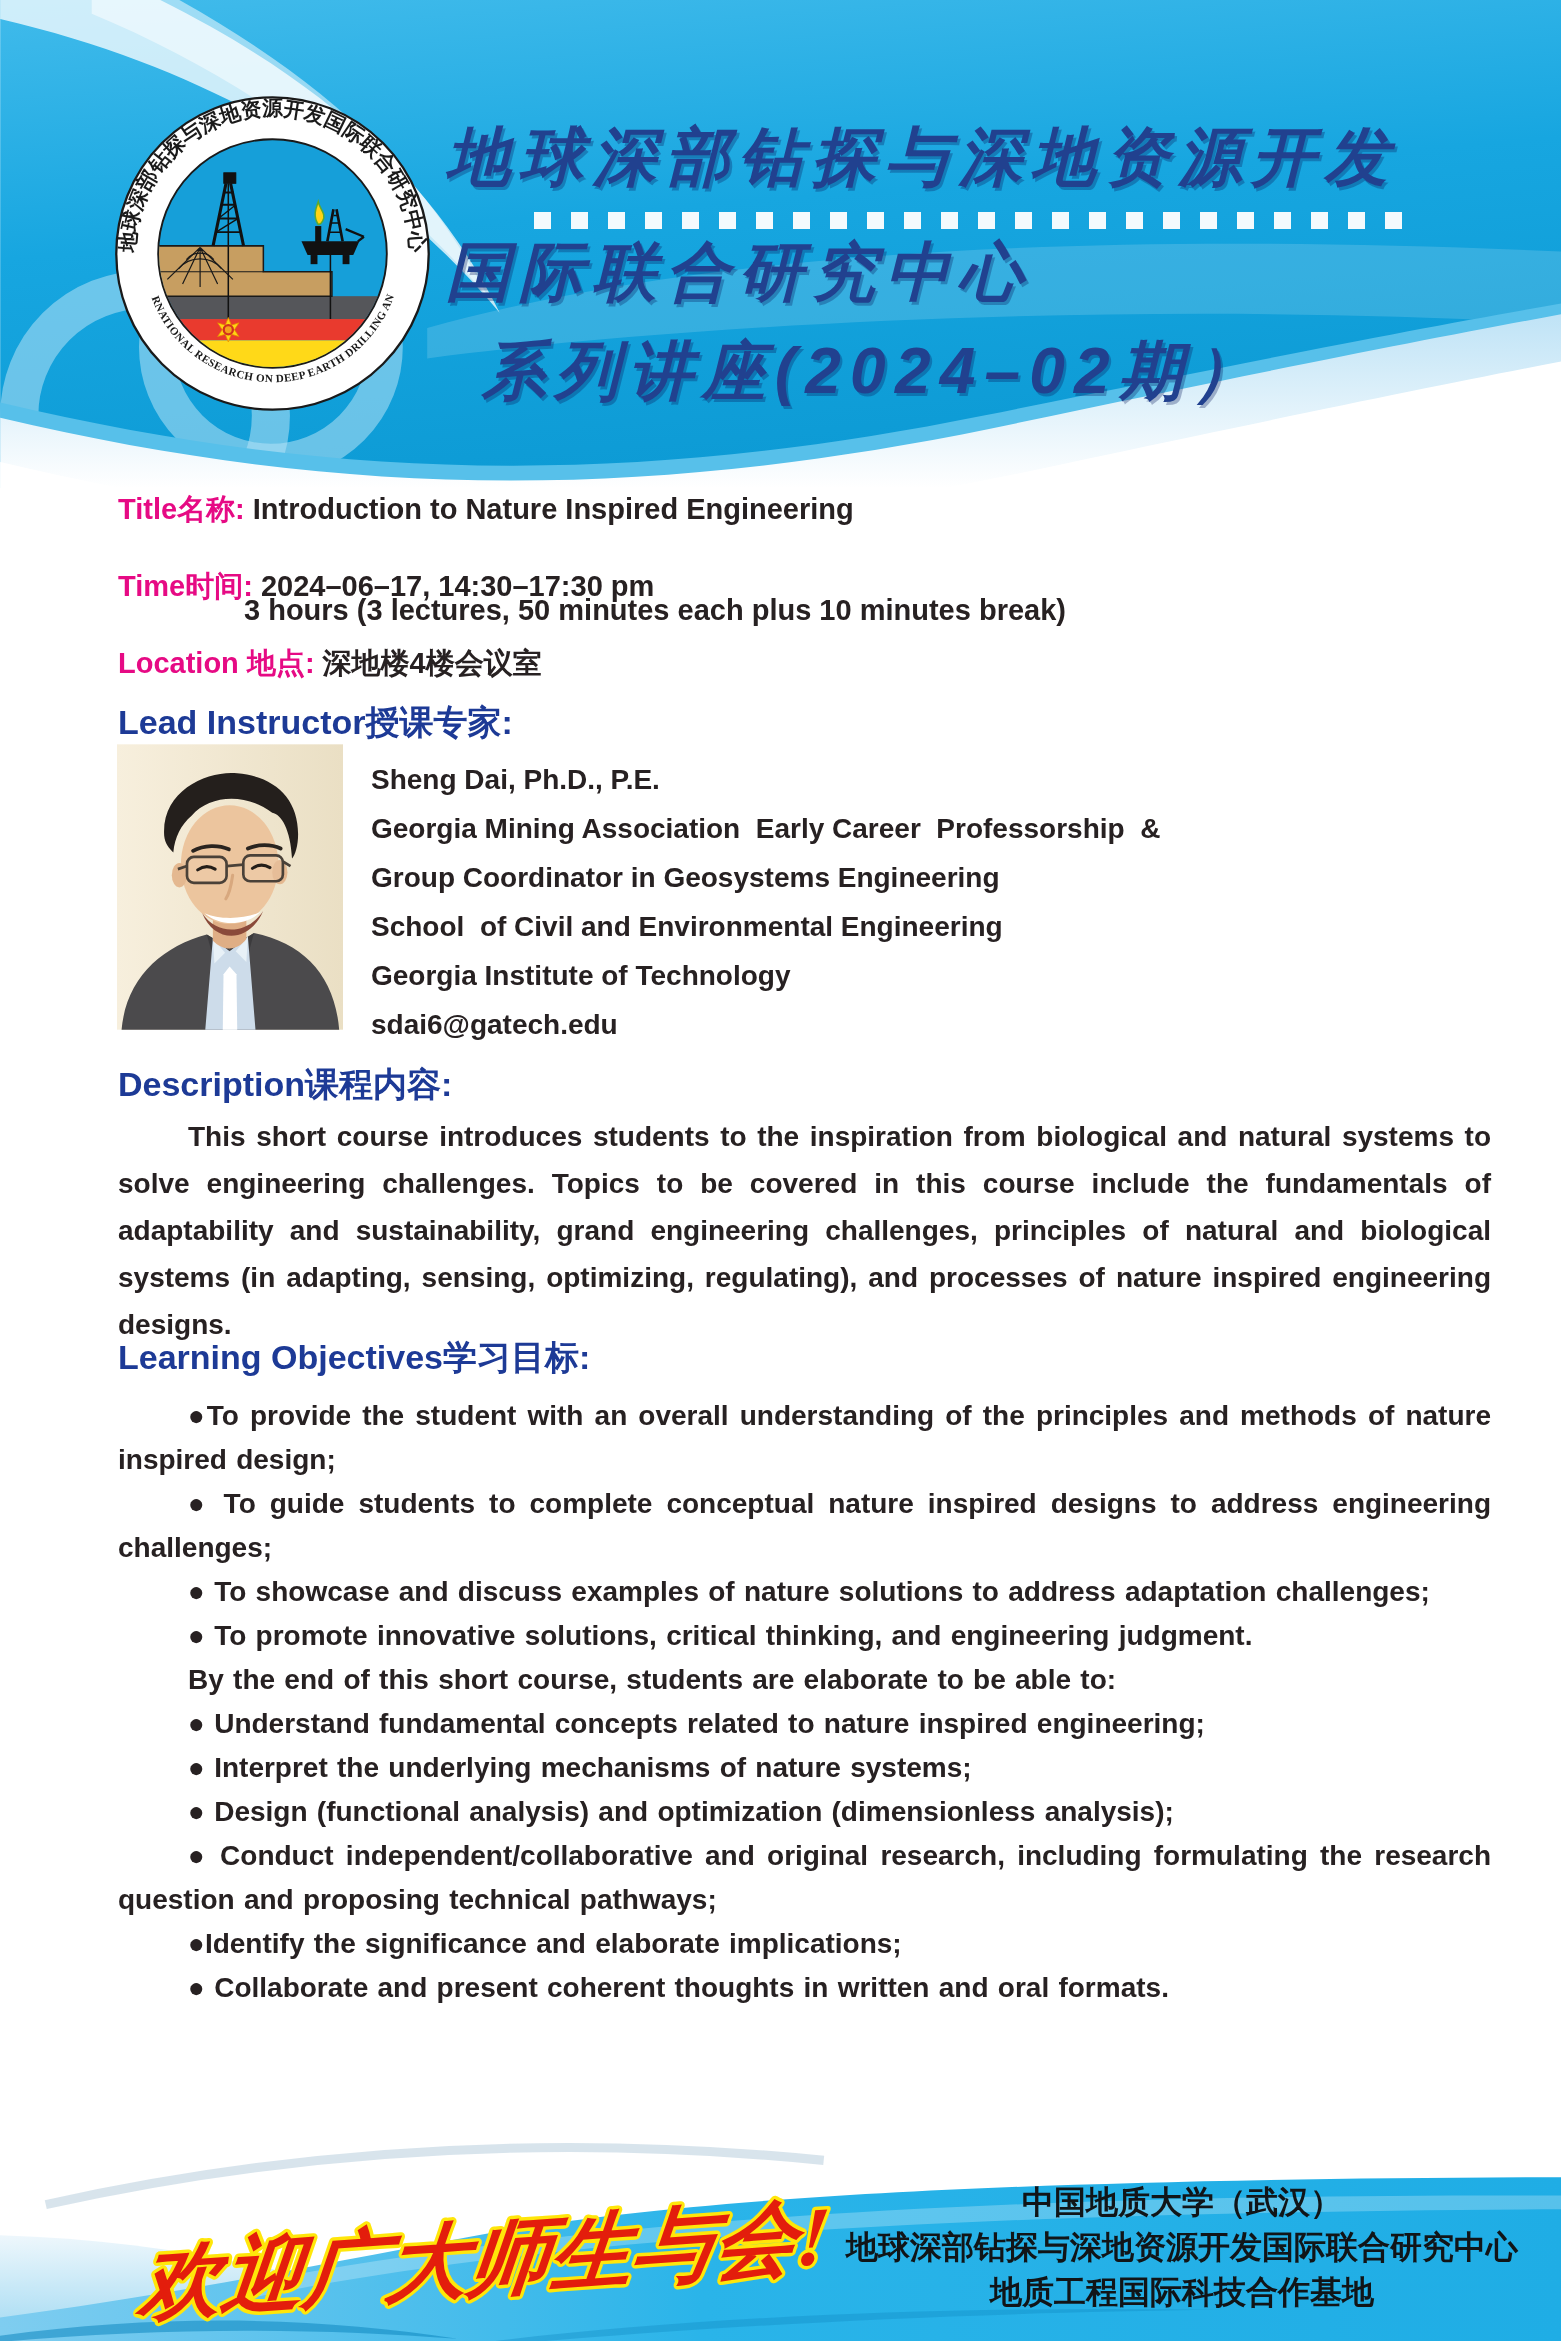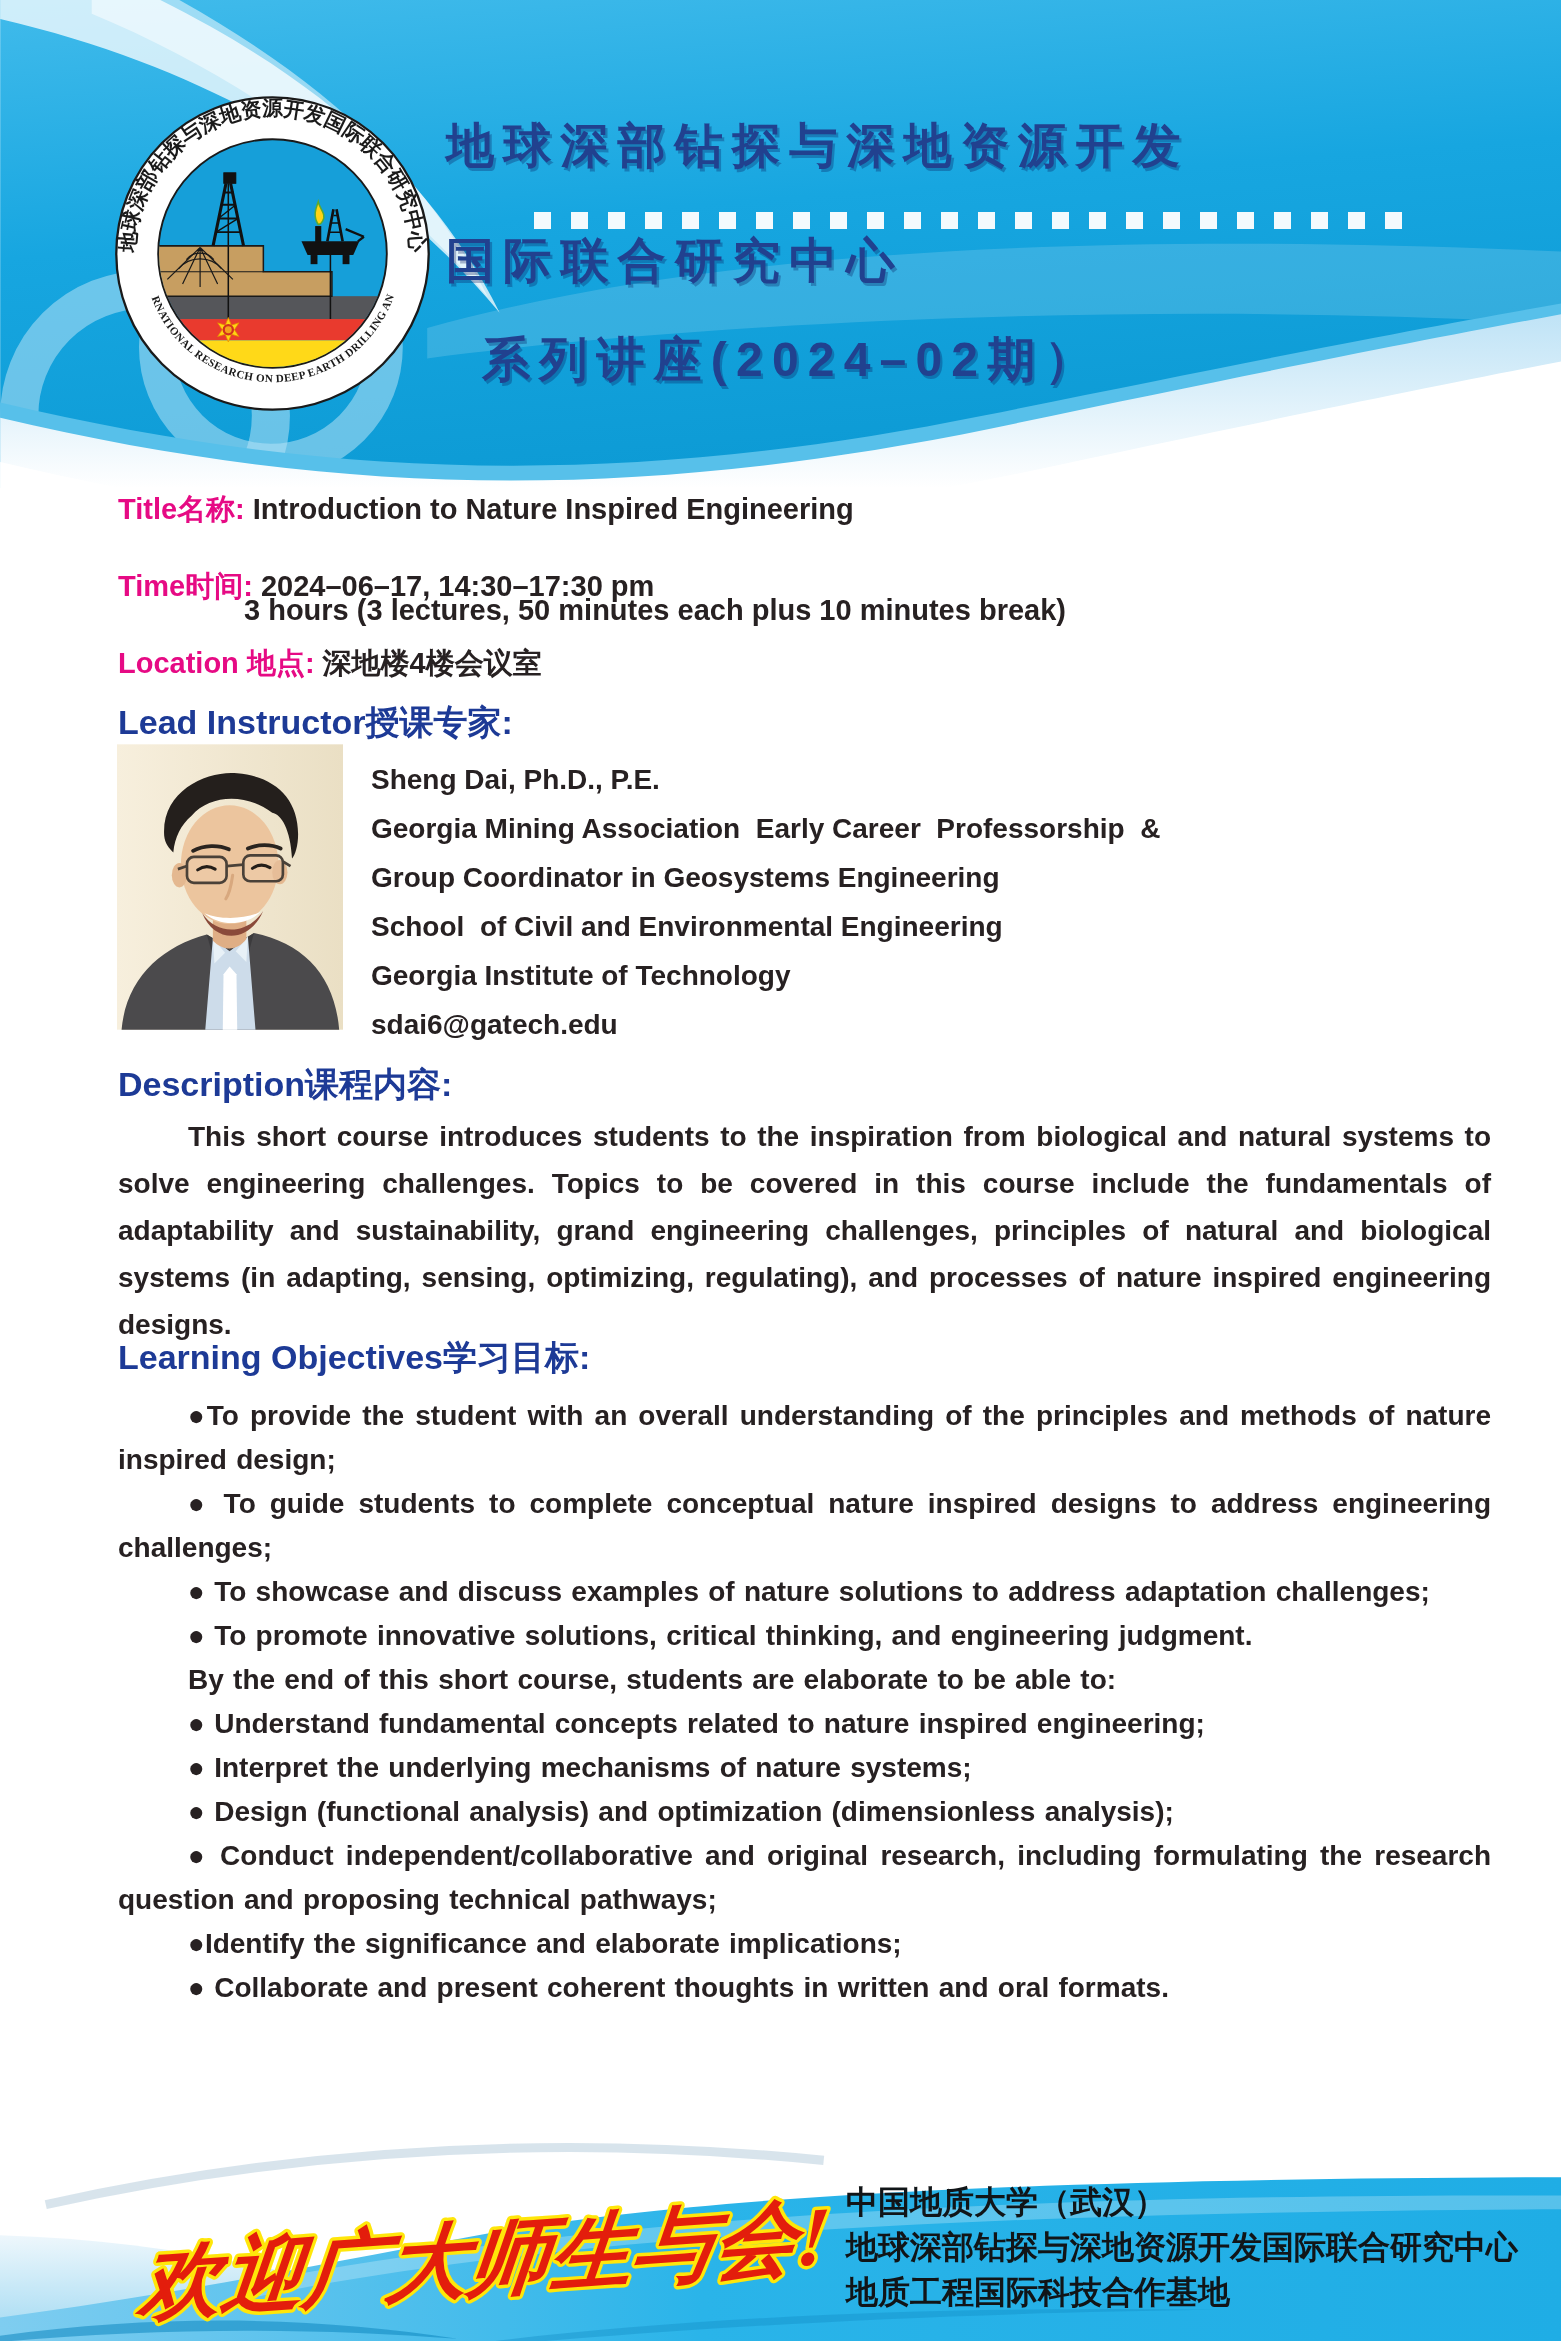--- a/index.html
+++ b/index.html
@@ -7,23 +7,24 @@
     position:relative;width:1562px;height:2342px;margin:0 auto;
     background:#ffffff;overflow:hidden;
     font-family:"Liberation Sans", sans-serif;font-weight:700;color:#272122;
   }
   
   .header{position:absolute;left:0;top:0;width:1562px;height:488px;}
   .header svg{position:absolute;left:0;top:0;}
   .title-block{position:absolute;left:446px;top:0;width:1113px;}
   .title-line{
     position:absolute;left:0;white-space:nowrap;
-    color:#21418f;font-size:48px;letter-spacing:9.2px;font-weight:700;
+    color:#21418f;font-size:64px;letter-spacing:9.2px;font-weight:700;
     text-shadow:2.3px 3.1px 0 rgba(8,24,88,0.30);
     font-family:"Liberation Sans", sans-serif;
+    font-style:italic;
   }
   .t1{top:114px;}
   .t2{top:229px;}
   .t3{top:328px;margin-left:36px;}
   .dash-divider{
     position:absolute;left:534px;top:212px;width:888px;height:17px;
     background:repeating-linear-gradient(90deg,
       rgba(255,255,255,0.95) 0 17px, rgba(255,255,255,0) 17px 37px);
   }
   .logo-wrap{position:absolute;left:114px;top:95px;width:317px;height:317px;}
@@ -51,21 +52,21 @@
   }
   .desc-para{top:1113px;}
   .objectives{
     position:absolute;left:118px;top:1394px;width:1373px;font-size:28px;line-height:44px;
     text-align:justify;word-spacing:1.5px;color:#272122;
   }
   .objectives p{margin:0;text-indent:70px;text-align:justify;}
   
   .footer-art{position:absolute;left:0;top:2113px;width:1562px;height:229px;}
   .org-block{
-    position:absolute;right:44px;top:2180px;text-align:left;
+    position:absolute;right:44px;top:2180px;text-align:center;
     font-size:32px;line-height:45px;color:#111518;white-space:nowrap;
   }
   .welcome-svg{position:absolute;left:130px;top:2185px;width:686px;height:153px;overflow:visible;}
 </style>
 </head>
 <body>
 
 <div class="page">
 
   <div class="header">

